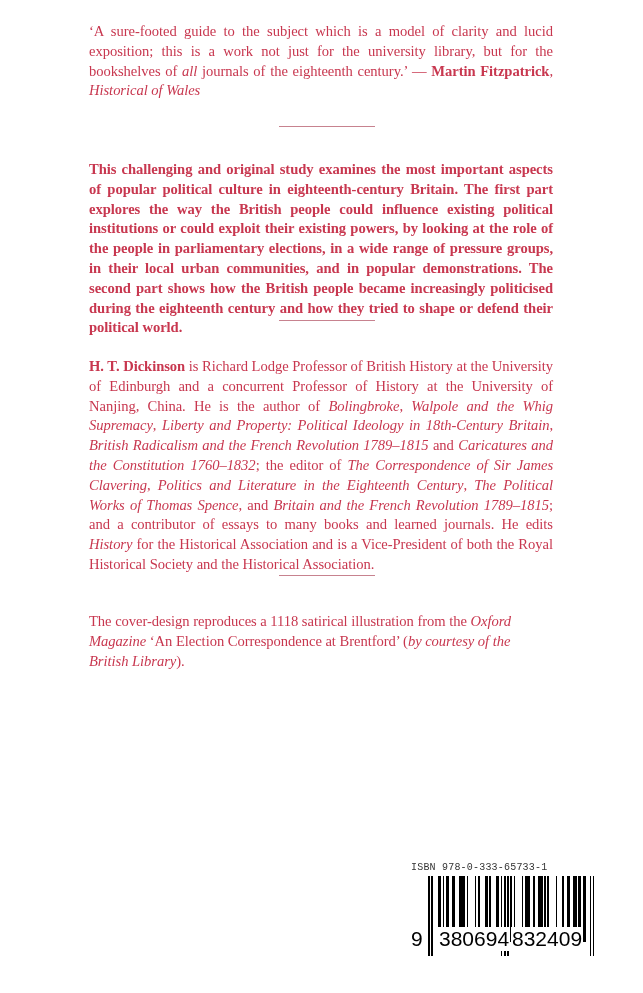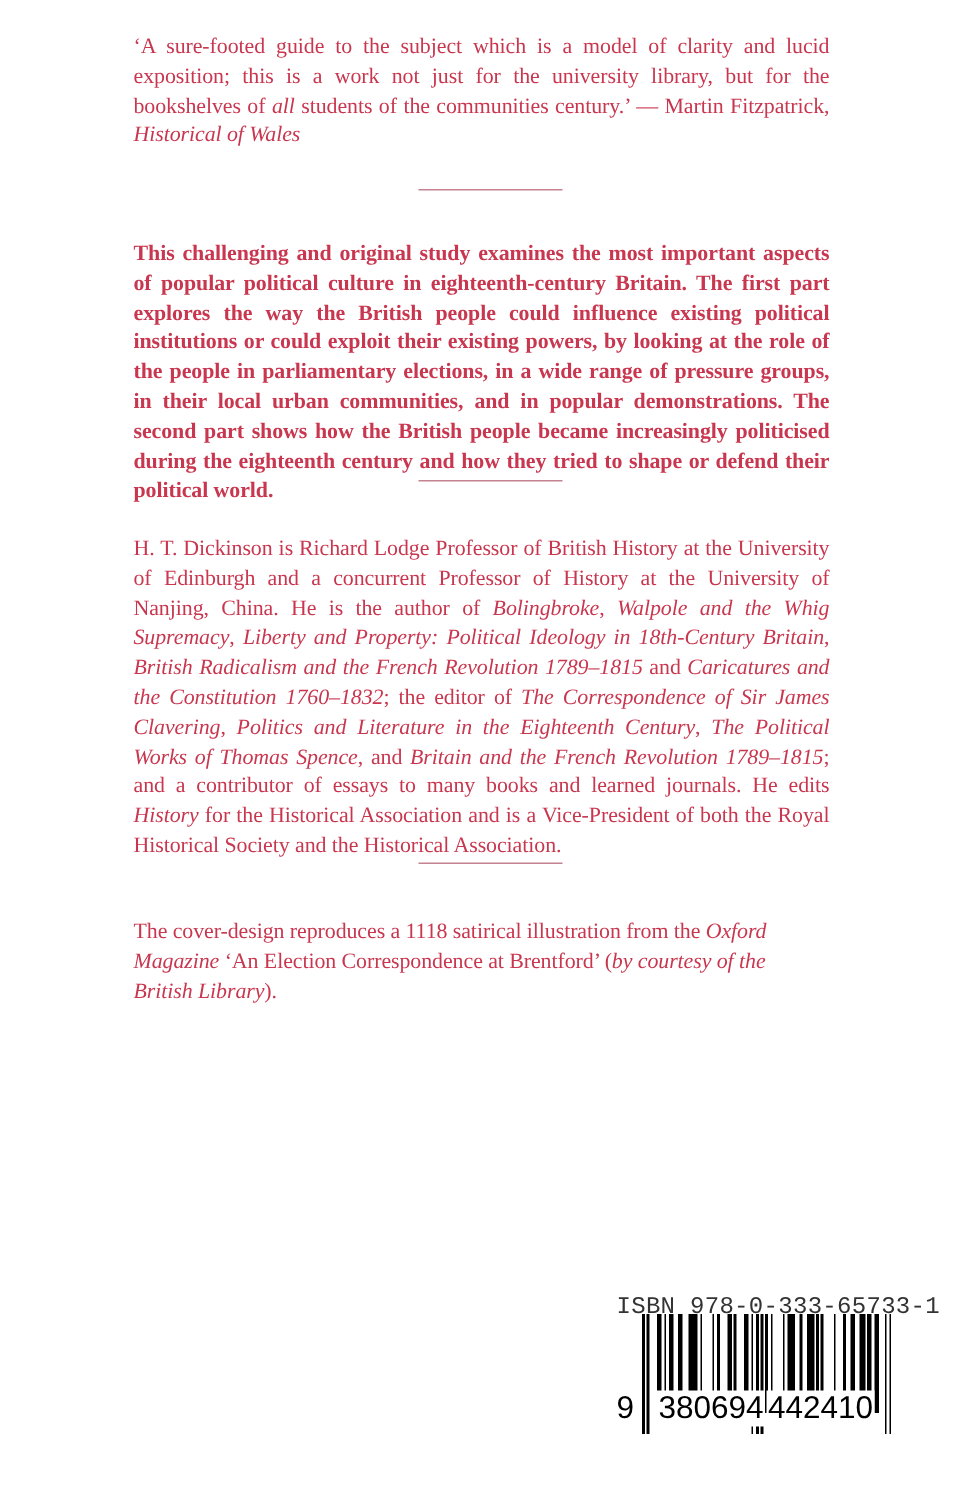--- a/index.html
+++ b/index.html
@@ -1,43 +1,43 @@
 <!DOCTYPE html>
 <html><head>
 <meta charset="utf-8">
 <style>
   html, body { margin:0; padding:0; background:#ffffff; }
   body { width:643px; height:993px; position:relative; overflow:hidden;
          font-family:"Liberation Serif", "DejaVu Serif", serif; color:#c8374f; }
   .para { position:absolute; left:89px; width:464px; font-size:14.6px; line-height:19.8px;
           text-align:justify; letter-spacing:-0.05px; }
-  .para b { font-weight:normal;margin-top:16px; }
+  .para b { font-weight:bold;margin-top:16px; }
   .para i { }
   .rule { position:absolute; left:279px; width:96px; height:1.4px; background:#c7828f; }
   #blurb { top:22px; }
   #desc { top:160px;font-weight:bold; }
   #bio { top:357px; }
   #cover { top:612px; text-align:left; }
   #rule1 { top:126px; }
   #rule2 { top:320px; }
   #rule3 { top:575px; }
   .barcode-wrap { position:absolute; left:408px; top:862px; width:186px; height:100px; }
   .isbn-text { position:absolute; left:3px; top:0; font-family:"Liberation Mono","DejaVu Sans Mono",monospace;
-               font-size:16px; color:#333; letter-spacing:0.2px; white-space:nowrap; }
+               font-size:10px; color:#333; letter-spacing:0.2px; white-space:nowrap; }
   .bars { position:absolute; left:20px; top:14px; height:80px; display:flex; align-items:flex-start; }
   .bar { height:66px; background:#000; }
   .bar.guard { height:80px; }
   .gap { height:66px; }
   .digits { position:absolute; top:65px; font-family:"Liberation Sans","DejaVu Sans",sans-serif;
             font-size:21px; color:#000; background:#fff; line-height:24px; padding:0 1px; }
 </style>
 </head>
 <body>
 
-<div class="para" id="blurb"><span>‘A sure-footed guide to the subject which is a model of clarity and lucid exposition; this is a work not just for the university library, but for the bookshelves of </span><i>all</i><span> students of the communities century.’ — </span><b>Martin Fitzpatrick</b><span>, </span><i>Historical of Wales</i></div>
+<div class="para" id="blurb"><span>‘A sure-footed guide to the subject which is a model of clarity and lucid exposition; this is a work not just for the university library, but for the bookshelves of </span><i>all</i><span> journals of the eighteenth century.’ — </span><b>Martin Fitzpatrick</b><span>, </span><i>Historical of Wales</i></div>
 
 <div class="rule" id="rule1"></div>
 
 <div class="para" id="desc">This challenging and original study examines the most important aspects of popular political culture in eighteenth-century Britain. The first part explores the way the British people could influence existing political institutions or could exploit their existing powers, by looking at the role of the people in parliamentary elections, in a wide range of pressure groups, in their local urban communities, and in popular demonstrations. The second part shows how the British people became increasingly politicised during the eighteenth century and how they tried to shape or defend their political world.</div>
 
 <div class="rule" id="rule2"></div>
 
 <div class="para" id="bio"><b>H. T. Dickinson</b><span> is Richard Lodge Professor of British History at the University of Edinburgh and a concurrent Professor of History at the University of Nanjing, China. He is the author of </span><i>Bolingbroke</i><span>, </span><i>Walpole and the Whig Supremacy</i><span>, </span><i>Liberty and Property: Political Ideology in 18th-Century Britain</i><span>, </span><i>British Radicalism and the French Revolution 1789–1815</i><span> and </span><i>Caricatures and the Constitution 1760–1832</i><span>; the editor of </span><i>The Correspondence of Sir James Clavering</i><span>, </span><i>Politics and Literature in the Eighteenth Century</i><span>, </span><i>The Political Works of Thomas Spence</i><span>, and </span><i>Britain and the French Revolution 1789–1815</i><span>; and a contributor of essays to many books and learned journals. He edits </span><i>History</i><span> for the Historical Association and is a Vice-President of both the Royal Historical Society and the Historical Association.</span></div>
 
 <div class="rule" id="rule3"></div>
@@ -106,14 +106,14 @@
       <div class="bar" style="width: 3.24px;"></div>
       <div class="gap" style="width: 1.62px;"></div>
       <div class="bar" style="width: 3.24px;"></div>
       <div class="gap" style="width: 3.24px;"></div>
       <div class="bar guard" style="width: 1.62px;"></div>
       <div class="gap" style="width: 1.62px;"></div>
       <div class="bar guard" style="width: 1.62px;"></div>
     </div>
   <div class="digits" style="left:2px;">9</div>
   <div class="digits" style="left:30px;">380694</div>
-  <div class="digits" style="left:103px;">442410</div>
+  <div class="digits" style="left:103px;">832409</div>
 </div>
 
 </body></html>

